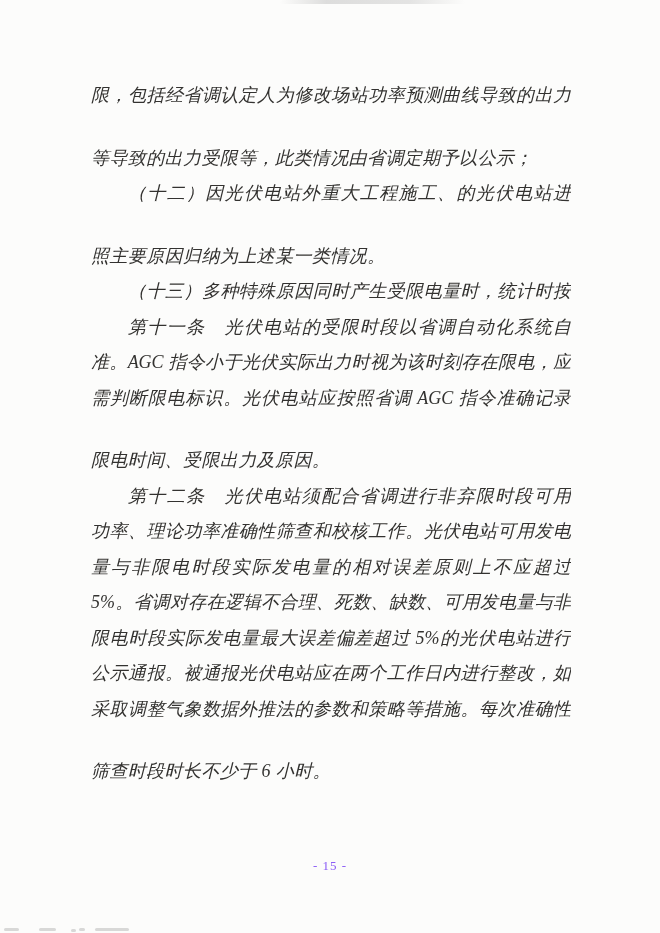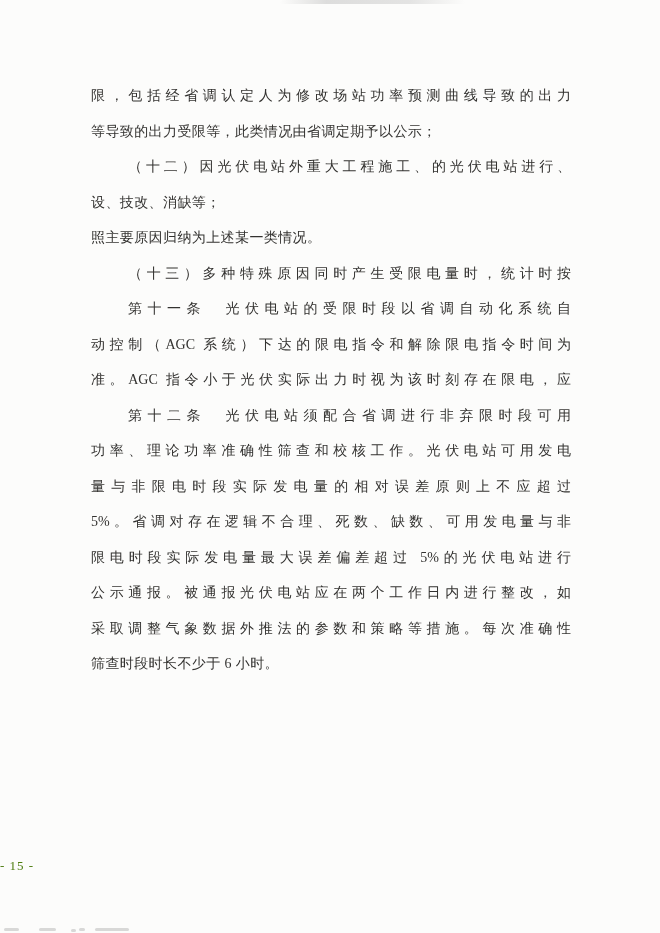--- a/index.html
+++ b/index.html
@@ -33,41 +33,44 @@
     top: 78px;
     width: 480px;
   }
   .paragraph {
     margin: 0;
     padding: 0;
   }
   .line {
     height: 35.5px;
     line-height: 35.5px;
-    font-size: 14px;
+    font-size: 18px;
     text-align: justify;
     text-align-last: justify;
     overflow: hidden;
     white-space: normal;
+    font-style: italic;
   }
   .line.indent {
     text-indent: 37px;
   }
   .line.last {
     text-align-last: left;
     letter-spacing: 0.4px;
+    margin-top: 27px;
   }
   .page-number {
     position: absolute;
     left: 0;
     top: 858px;
     width: 660px;
+    text-align: center;
     font-size: 13px;
     letter-spacing: 1px;
-    color: #4d7c0f;
+    color: #8b5cf6;
   }
   
   .scan-mark {
     position: absolute;
     height: 3px;
     background: rgba(185,185,185,0.55);
     border-radius: 1.5px;
   }
   .mark-1 { left: 4px;  top: 928px; width: 15px; }
   .mark-2 { left: 39px; top: 928px; width: 17px; }
@@ -84,32 +87,32 @@
 
   <div class="text-block">
 
     <div class="paragraph">
       <div class="line">限，包括经省调认定人为修改场站功率预测曲线导致的出力</div>
       <div class="line last">等导致的出力受限等，此类情况由省调定期予以公示；</div>
     </div>
 
     <div class="paragraph">
       <div class="line indent">（十二）因光伏电站外重大工程施工、的光伏电站进行、</div>
-      <div class="line last">设、技改、消缺等；</div>
     </div>
 
     <div class="paragraph">
       <div class="line last">照主要原因归纳为上述某一类情况。</div>
       <div class="line indent">（十三）多种特殊原因同时产生受限电量时，统计时按</div>
     </div>
 
     <div class="paragraph">
       <div class="line indent">第十一条　光伏电站的受限时段以省调自动化系统自</div>
-      <div class="line">动控制（AGC 系统）下达的限电指令和解除限电指令时间为</div>
       <div class="line">准。AGC 指令小于光伏实际出力时视为该时刻存在限电，应</div>
+      <div class="line">需判断限电标识。光伏电站应按照省调 AGC 指令准确记录</div>
+      <div class="line last">限电时间、受限出力及原因。</div>
     </div>
 
     <div class="paragraph">
       <div class="line indent">第十二条　光伏电站须配合省调进行非弃限时段可用</div>
       <div class="line">功率、理论功率准确性筛查和校核工作。光伏电站可用发电</div>
       <div class="line">量与非限电时段实际发电量的相对误差原则上不应超过</div>
       <div class="line">5%。省调对存在逻辑不合理、死数、缺数、可用发电量与非</div>
       <div class="line">限电时段实际发电量最大误差偏差超过 5%的光伏电站进行</div>
       <div class="line">公示通报。被通报光伏电站应在两个工作日内进行整改，如</div>
       <div class="line">采取调整气象数据外推法的参数和策略等措施。每次准确性</div>

